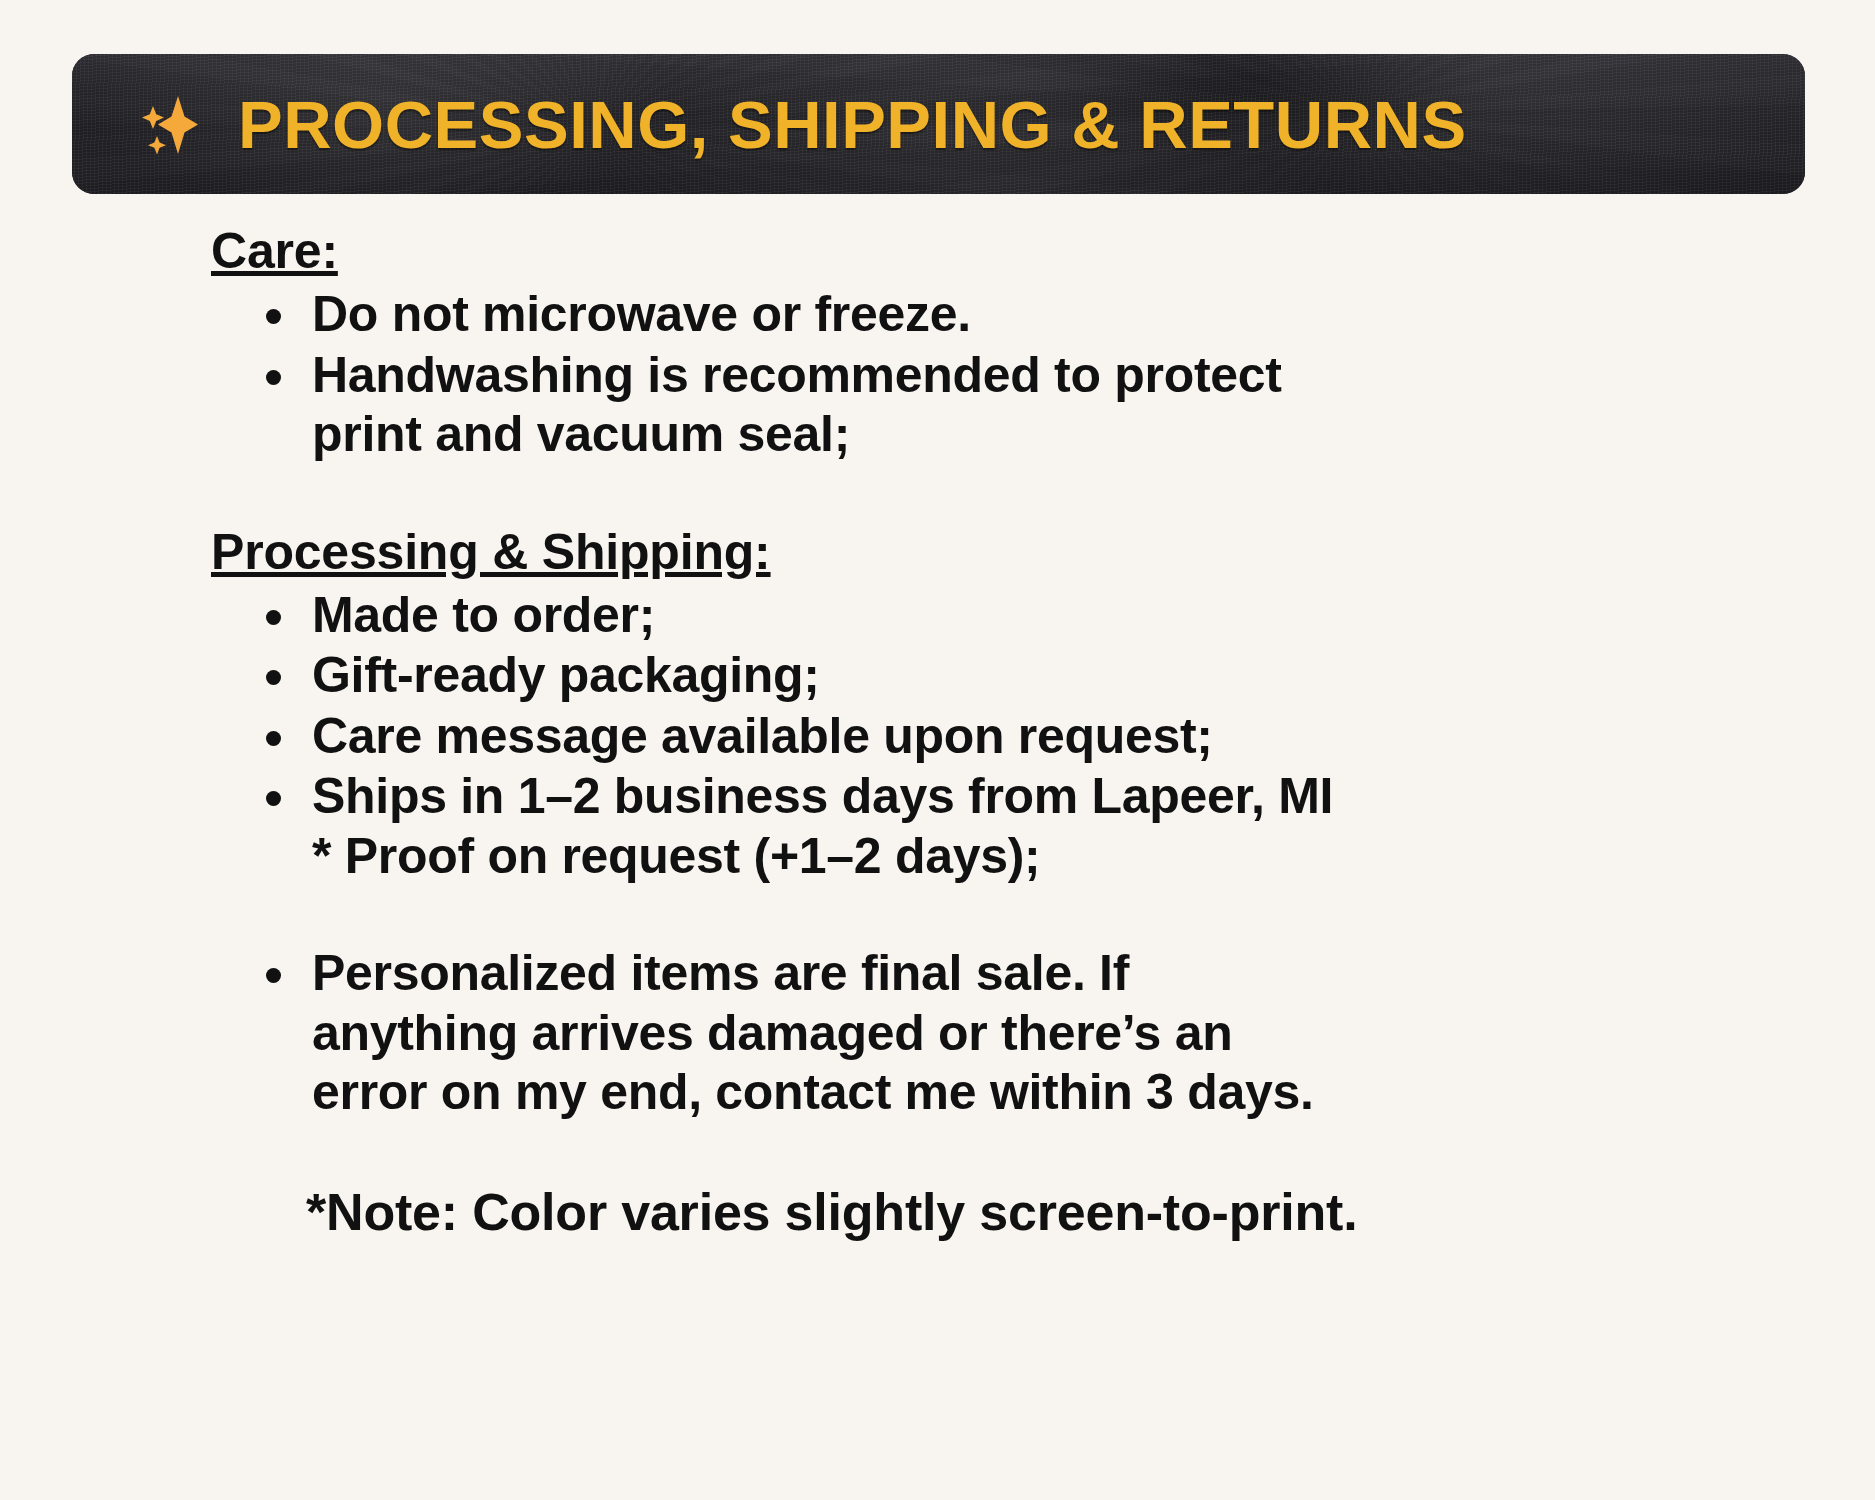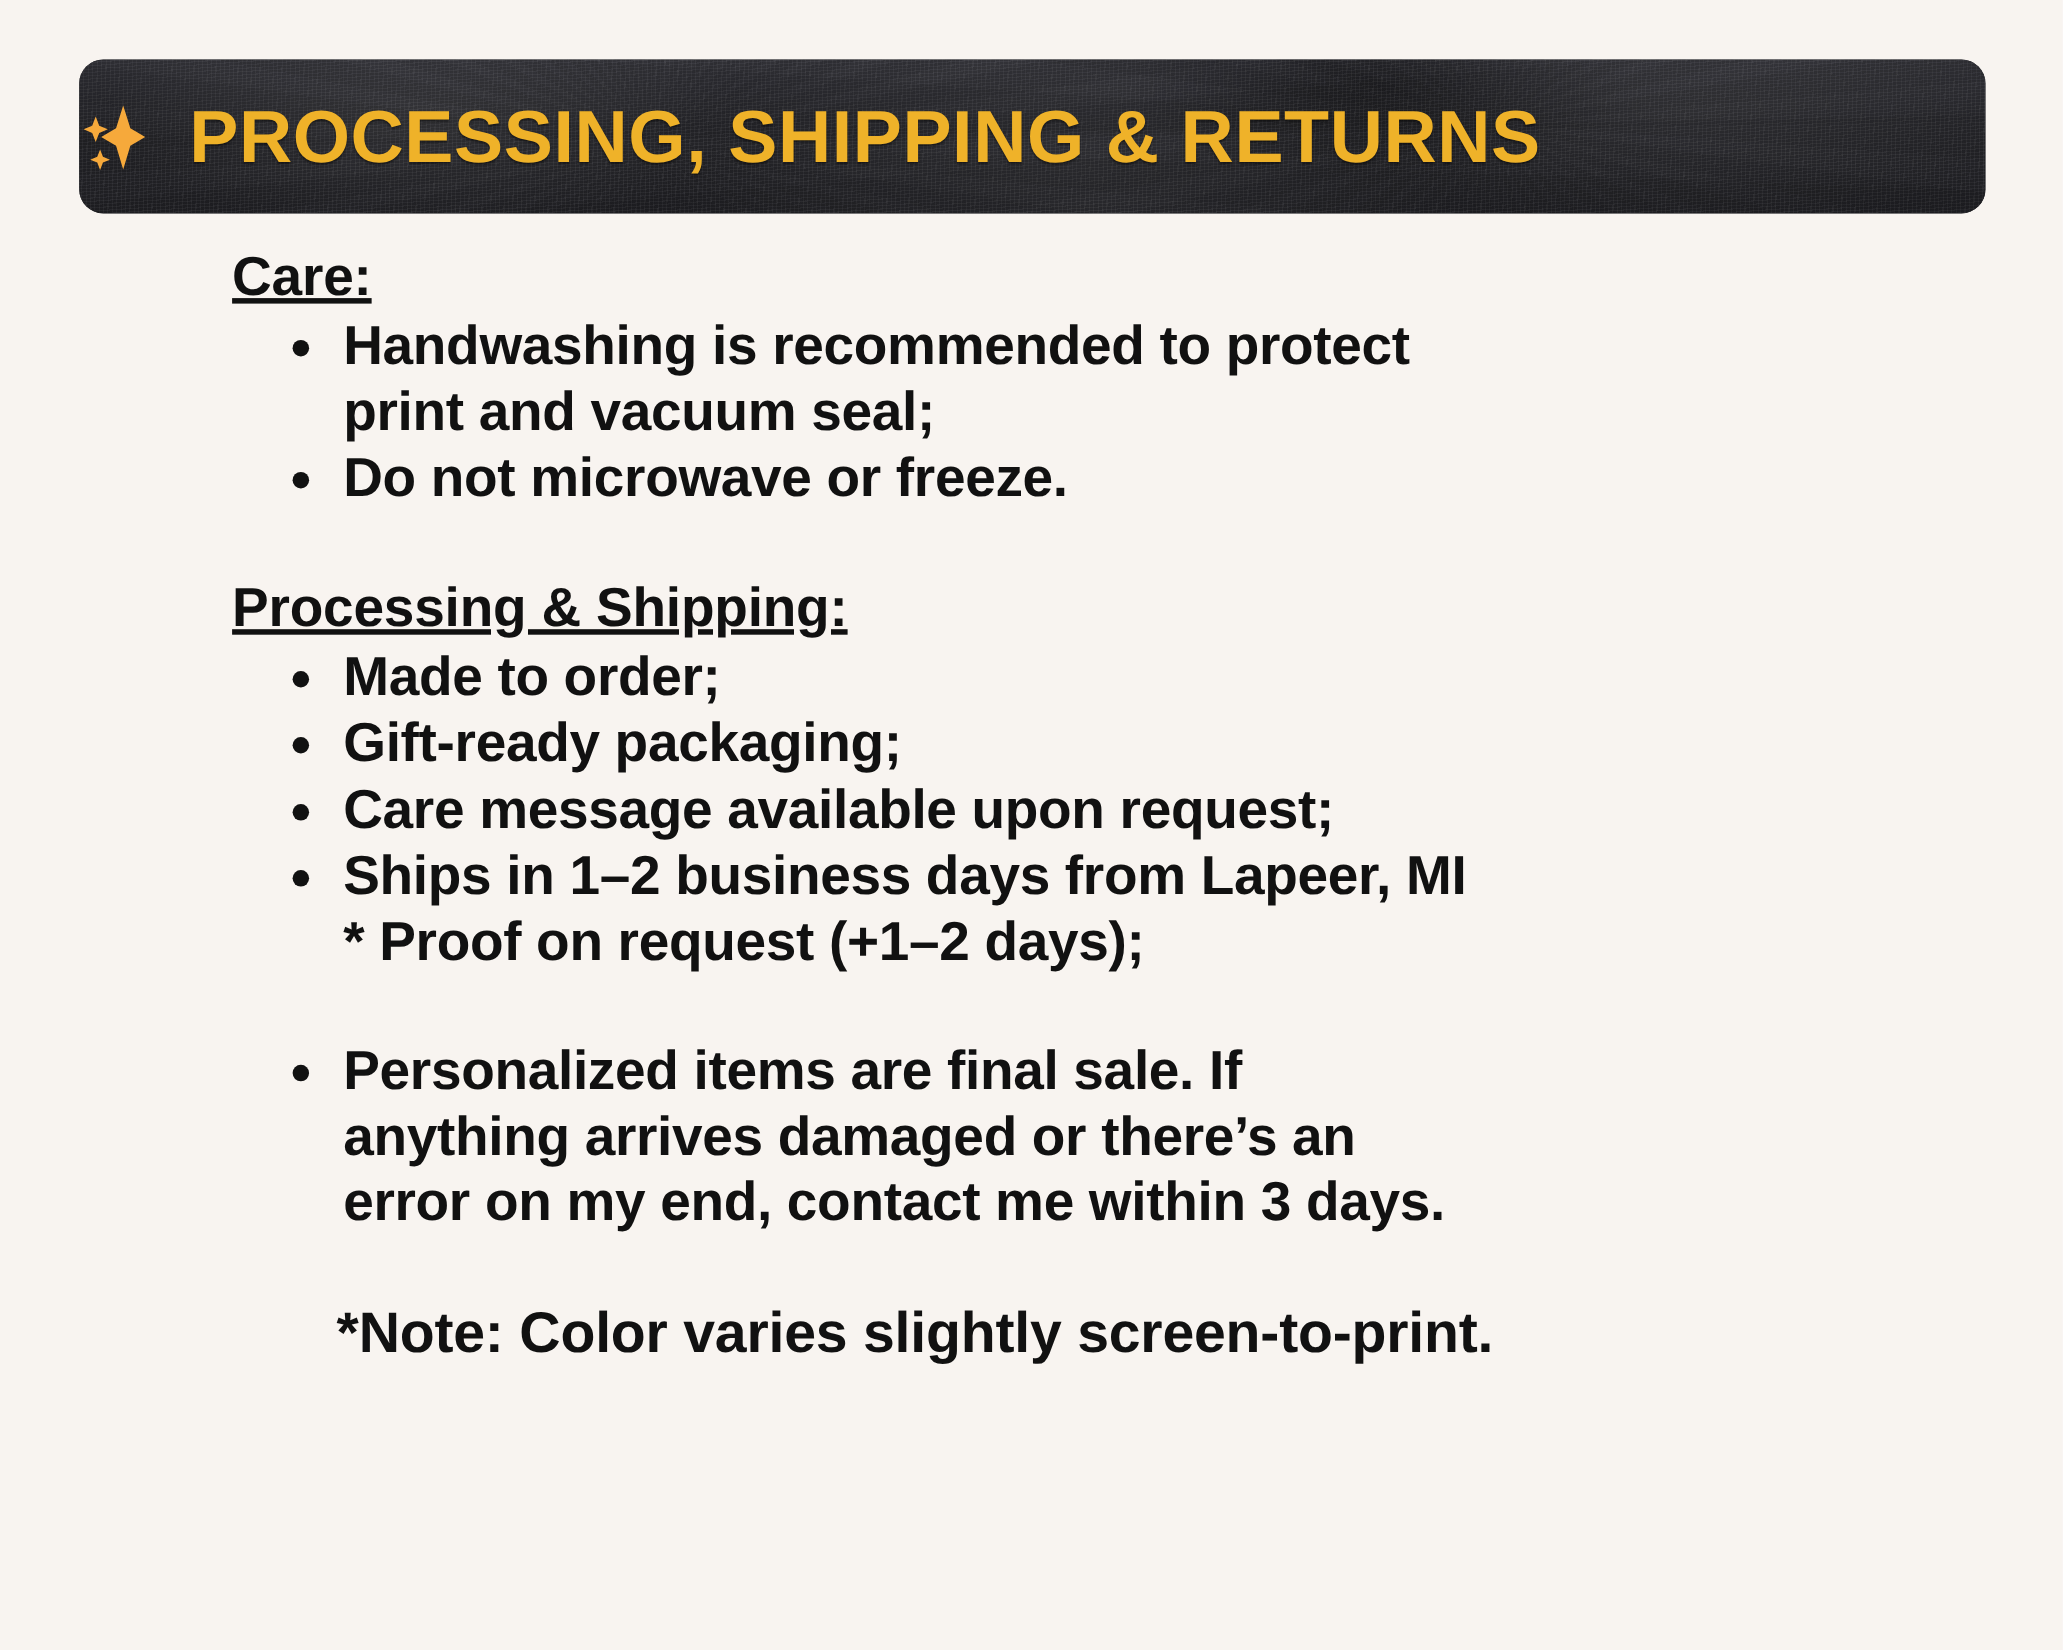--- a/index.html
+++ b/index.html
@@ -71,20 +71,21 @@
         rgba(0,0,0,0.025) 4deg 9deg);
     mix-blend-mode: overlay;
     pointer-events: none;
   }
 
   .banner-inner {
     position: relative;
     z-index: 2;
     display: flex;
     align-items: center;
+    padding-left: 66px;
     gap: 38px;
     justify-content: flex-end;
   }
 
   .sparkle-icon {
     position: relative;
     width: 62px;
     height: 72px;
     flex: none;
     display: block;
@@ -188,26 +189,26 @@
     </div>
   </div>
 
   <div class="content">
 
     <div class="section">
       <div class="section-heading">Care:</div>
       <ul class="bullets">
         <li>
           <span class="dot"></span>
+          <span>Do not microwave or freeze.</span>
+        </li>
+        <li>
+          <span class="dot"></span>
           <span>Handwashing is recommended to protect</span>
           <span class="sub-line">print and vacuum seal;</span>
-        </li>
-        <li>
-          <span class="dot"></span>
-          <span>Do not microwave or freeze.</span>
         </li>
       </ul>
     </div>
 
     <div class="section">
       <div class="section-heading">Processing &amp; Shipping:</div>
       <ul class="bullets">
         <li>
           <span class="dot"></span>
           <span>Made to order;</span>

